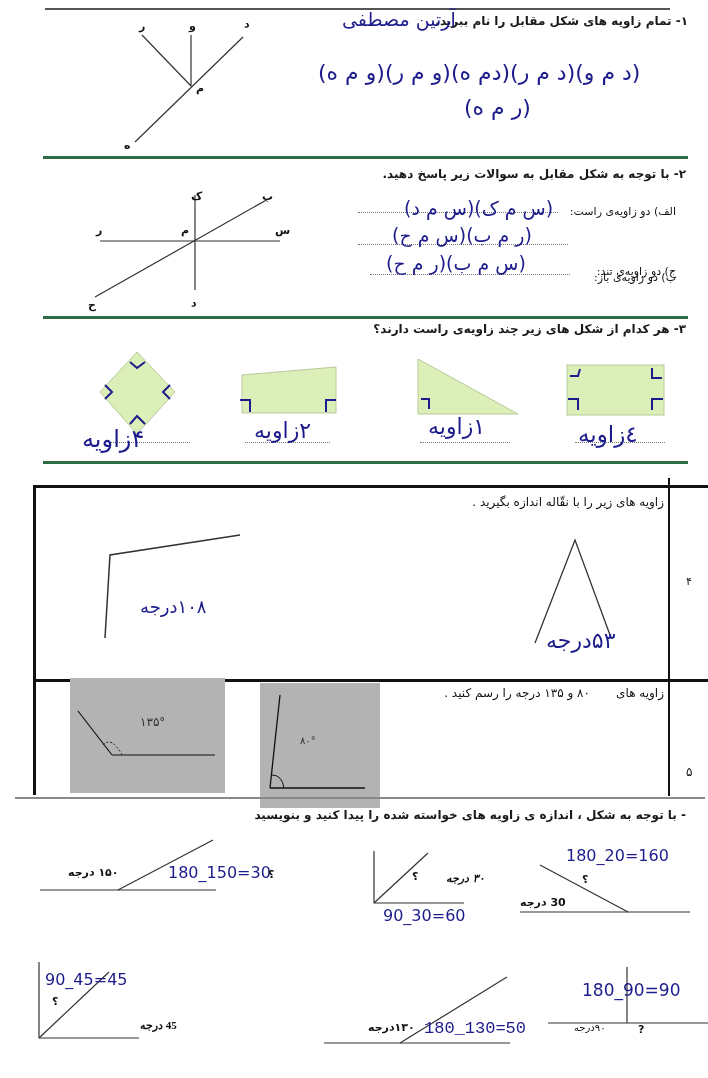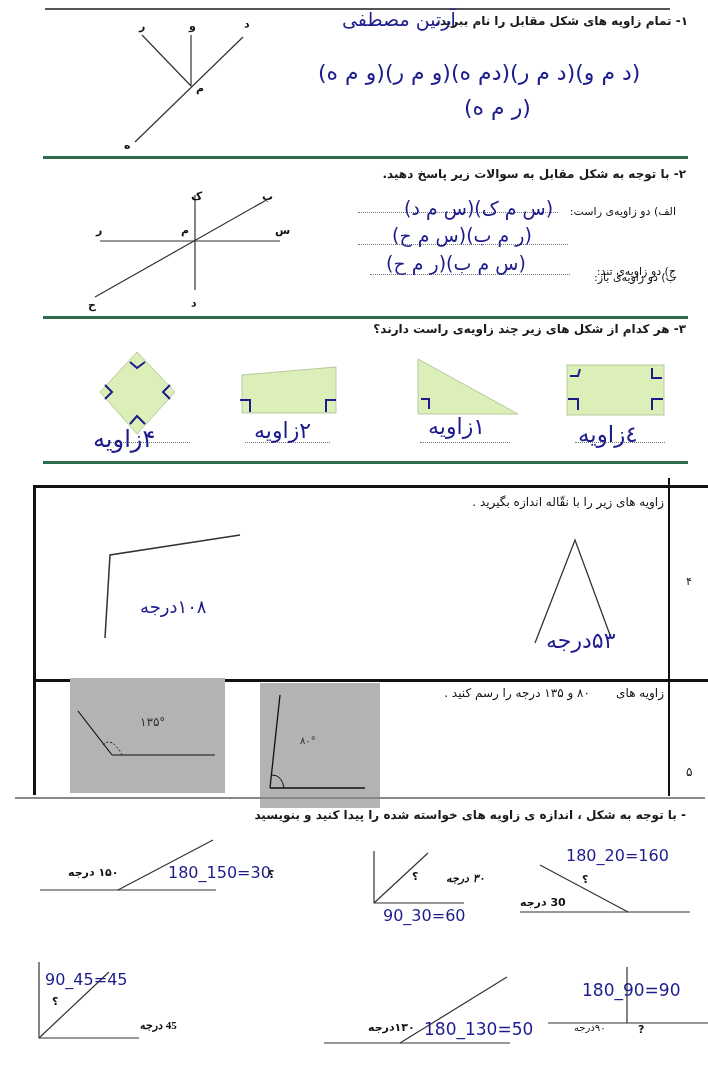--- a/index.html
+++ b/index.html
@@ -91,21 +91,21 @@
   <path d="M86,4 L86,14 L96,14" fill="none" stroke="#1c1c8c" stroke-width="2"></path>
   <path d="M2,35 L12,35 L12,46" fill="none" stroke="#1c1c8c" stroke-width="2"></path>
   <path d="M97,35 L86,35 L86,46" fill="none" stroke="#1c1c8c" stroke-width="2"></path>
 </svg>
 
 <div class="dotline" style="left:110px;top:442px;width:80px;"></div>
 <div class="dotline" style="left:245px;top:442px;width:85px;"></div>
 <div class="dotline" style="left:420px;top:442px;width:90px;"></div>
 <div class="dotline" style="left:575px;top:442px;width:90px;"></div>
 
-<div class="abs rtl hand" style="left:93px;top:425px;font-size:24px;text-align:center;">۴زاویه</div>
+<div class="abs rtl hand" style="left:82px;top:425px;font-size:24px;text-align:center;">۴زاویه</div>
 <div class="abs rtl hand" style="left:254px;top:418px;font-size:22px;">۲زاویه</div>
 <div class="abs rtl hand" style="left:428px;top:414px;font-size:22px;">۱زاویه</div>
 <div class="abs rtl hand" style="left:578px;top:421px;font-size:23px;">٤زاویه</div>
 
 <div class="hr-green" style="left:43px;top:461px;width:645px;"></div>
 
 <div class="abs" style="left:34px;top:485px;width:674px;height:3px;background:#111;"></div>
 <div class="abs" style="left:33px;top:485px;width:3px;height:310px;background:#111;"></div>
 <div class="abs" style="left:668px;top:478px;width:2px;height:318px;background:#111;"></div>
 <div class="abs" style="left:34px;top:679px;width:674px;height:3px;background:#111;"></div>
@@ -179,21 +179,21 @@
 </svg>
 <span class="abs hand" style="left:45px;top:970px;font-size:16px;">90_45=45</span>
 <span class="abs lbl" style="left:52px;top:995px;">؟</span>
 <span class="abs rtl lbl" style="left:140px;top:1019px;font-family:Liberation Serif, serif;">45  درجه</span>
 
 <svg style="left:322px;top:975px;width:190px;height:70px;">
   <line x1="2" y1="68" x2="188" y2="68" stroke="#333" stroke-width="1.2"></line>
   <line x1="78" y1="68" x2="185" y2="2" stroke="#333" stroke-width="1.2"></line>
 </svg>
 <span class="abs rtl lbl" style="left:368px;top:1021px;">۱۳۰درجه</span>
-<span class="abs hand" style="left:424px;top:1019px;font-size:17px;">180_130=50</span>
+<span class="abs hand" style="left:424px;top:1019px;font-size:17px;font-family:Liberation Mono, monospace;">180_130=50</span>
 
 <svg style="left:545px;top:965px;width:163px;height:62px;">
   <line x1="3" y1="58" x2="163" y2="58" stroke="#333" stroke-width="1.2"></line>
   <line x1="82" y1="2" x2="82" y2="58" stroke="#333" stroke-width="1.2"></line>
 </svg>
 <span class="abs hand" style="left:582px;top:980px;font-size:17px;">180_90=90</span>
 <span class="abs rtl small" style="left:574px;top:1022px;font-size:10px;">۹۰درجه</span>
 <span class="abs lbl" style="left:638px;top:1023px;">?</span>
 
 </body></html>

